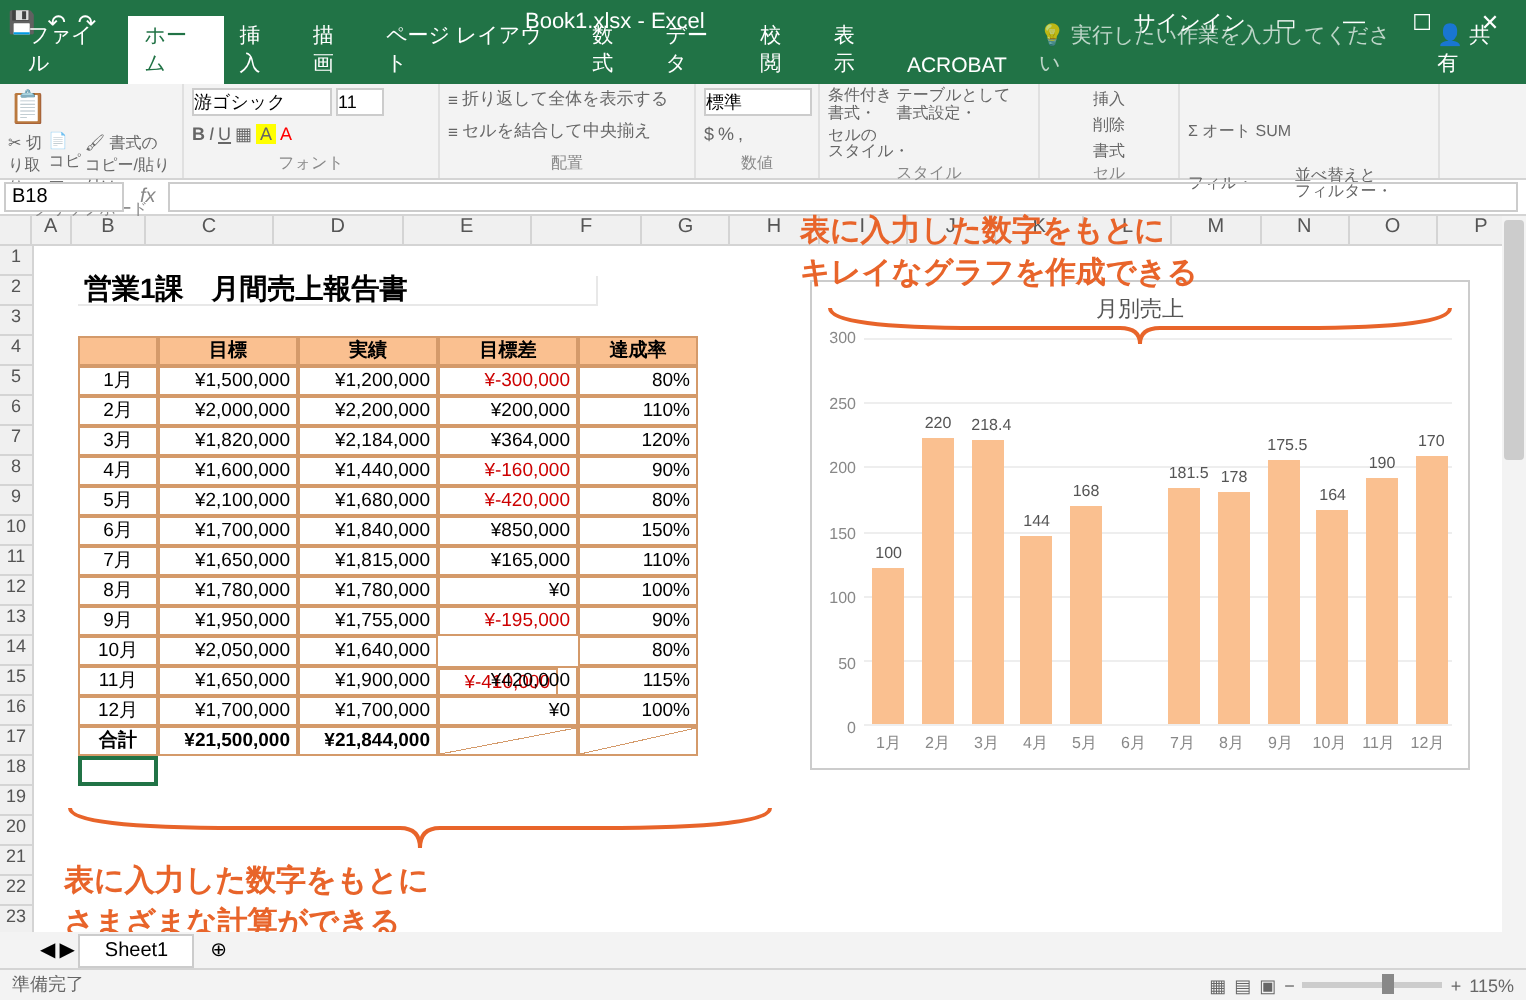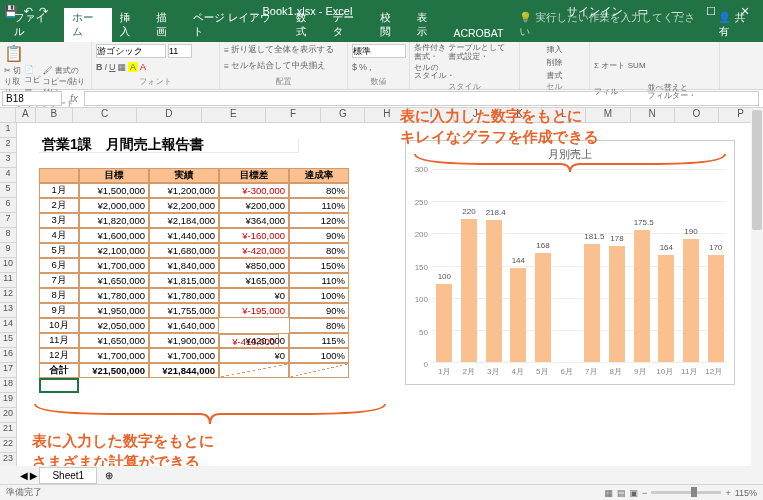--- a/index.html
+++ b/index.html
@@ -342,21 +342,21 @@
       </div>
       <div class="bar" style="left:201.66666666666669px;height:132px">
         <div class="bar-label">175.5</div>
       </div>
       <div class="bar" style="left:226.33333333333334px;height:106.6px">
         <div class="bar-label">164</div>
       </div>
       <div class="bar" style="left:251.00000000000003px;height:123.5px">
         <div class="bar-label">190</div>
       </div>
-      <div class="bar" style="left:275.6666666666667px;height:107px">
+      <div class="bar" style="left:275.6666666666667px;height:134px">
         <div class="bar-label">170</div>
       </div>
     </div>
   <div class="xaxis" id="xaxis">
       <div class="xtick" style="width:24.666666666666668px">1月</div>
       <div class="xtick" style="width:24.666666666666668px">2月</div>
       <div class="xtick" style="width:24.666666666666668px">3月</div>
       <div class="xtick" style="width:24.666666666666668px">4月</div>
       <div class="xtick" style="width:24.666666666666668px">5月</div>
       <div class="xtick" style="width:24.666666666666668px">6月</div>

